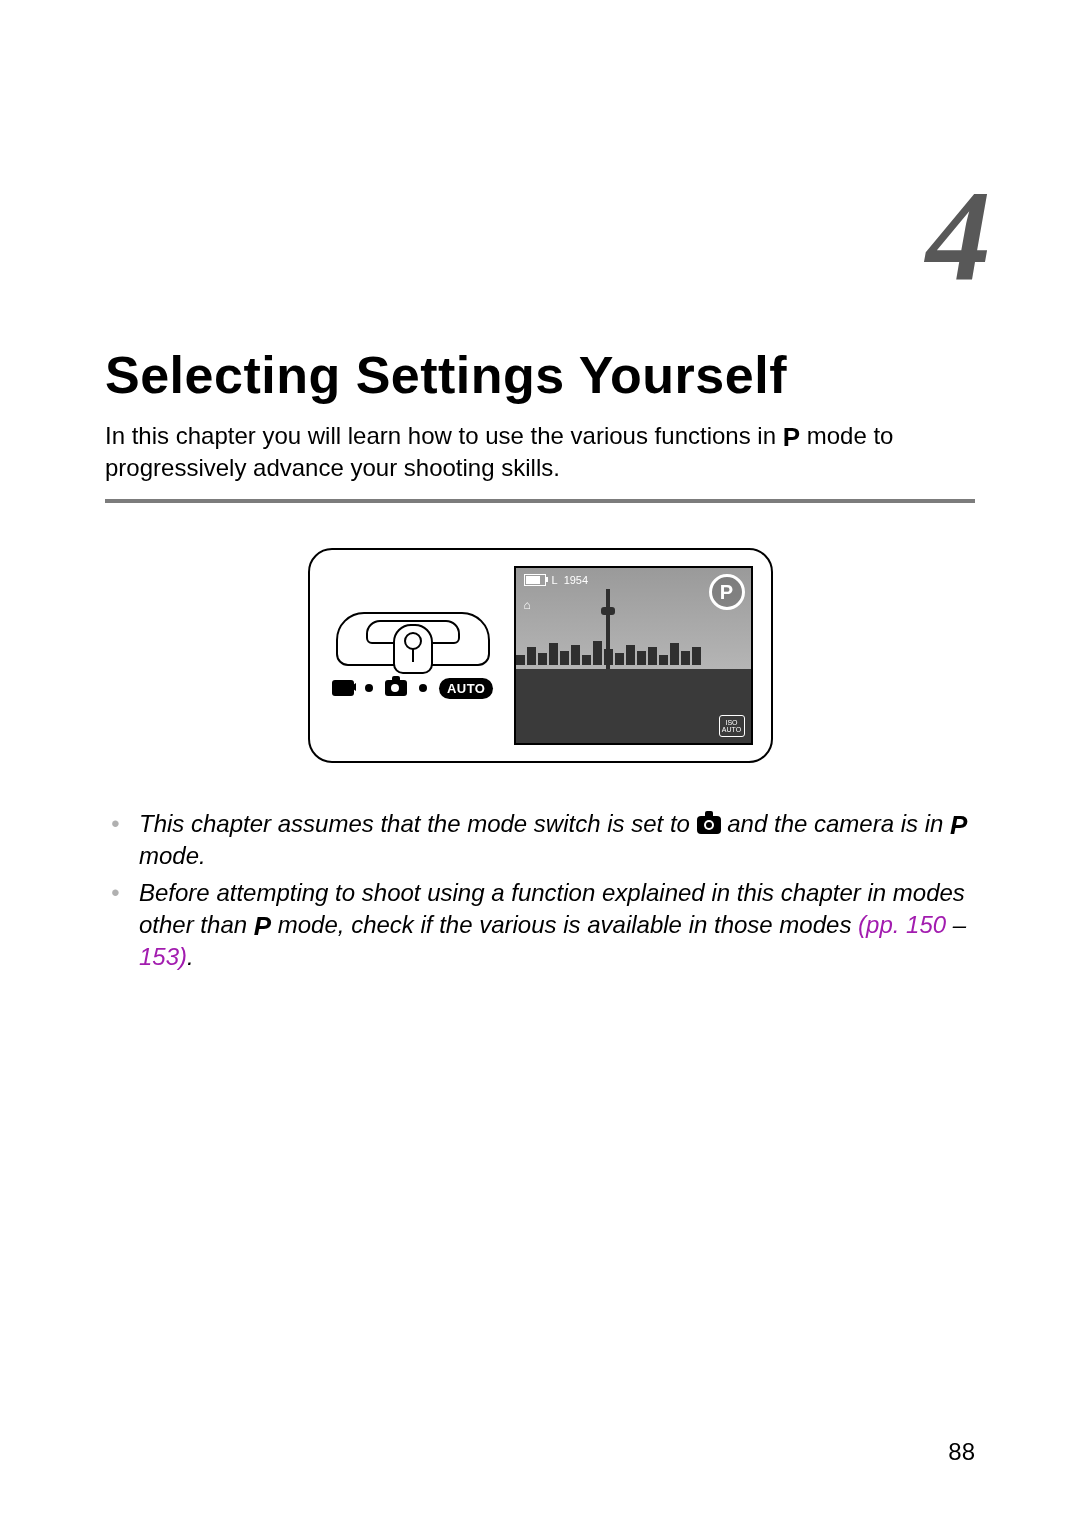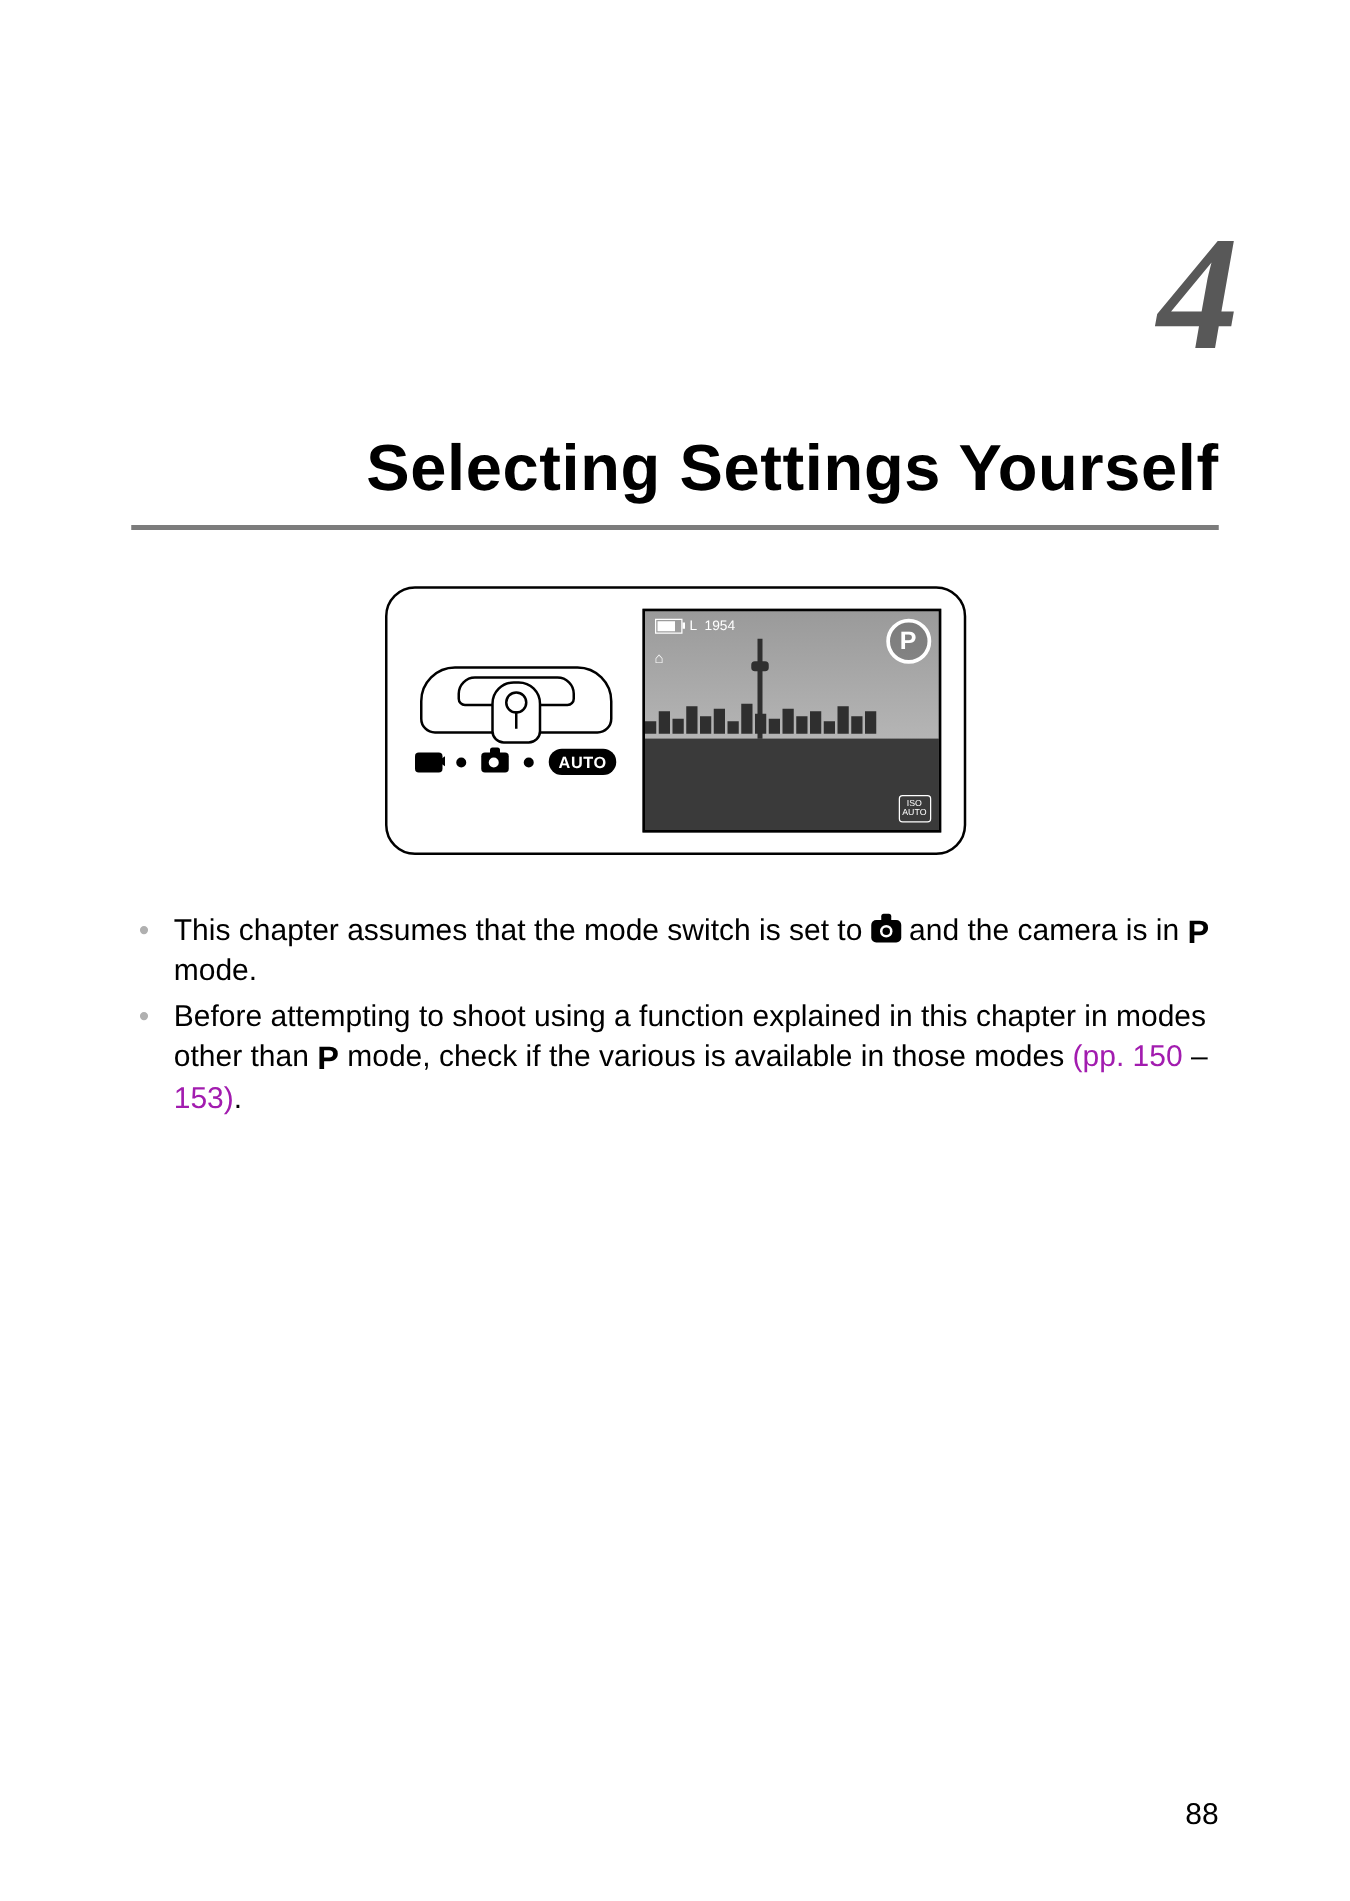--- a/index.html
+++ b/index.html
@@ -24,21 +24,20 @@
     text-align: right;
     margin-right: -12px;
     letter-spacing: -4px;
     font-family: Georgia, 'Times New Roman', serif;
     line-height: 1;
     margin-bottom: 45px;
   }
   .chapter-title {
     font-weight: 900;
     font-size: 52px;
-    text-align: right;
     letter-spacing: 0.5px;
     margin-bottom: 15px;
   }
   .intro-text {
     font-size: 24px;
     line-height: 1.35;
     margin-bottom: 14px;
   }
   .separator {
     border: none;
@@ -266,20 +265,21 @@
     list-style: none;
     padding: 0;
     margin: 0;
     font-size: 24px;
     line-height: 1.35;
   }
   ul.bullets > li {
     position: relative;
     padding-left: 34px;
     margin-bottom: 4px;
+    font-style: italic;
   }
   ul.bullets > li::before {
     content: "•";
     position: absolute;
     left: 6px;
     top: 0;
     color: #b0b0b0;
     font-size: 24px;
   }
   .icon-inline {
@@ -335,20 +335,23 @@
 </style>
 </head>
 <body>
 
 <div class="page">
 
   <div class="chapter-number">4</div>
 
   <div class="chapter-title">Selecting Settings Yourself</div>
 
+  <div class="intro-text">
+    <span>In this chapter you will learn how to use the various functions in </span><span class="icon-inline p-icon">P</span><span> mode to progressively advance your shooting skills.</span>
+  </div>
 
   <hr class="separator">
 
   <div class="illustration">
     <div class="switch-panel">
       <div class="switch-body">
         <div class="switch-knob"></div>
       </div>
       <div class="labels-row">
         <span class="video-sym"></span>

